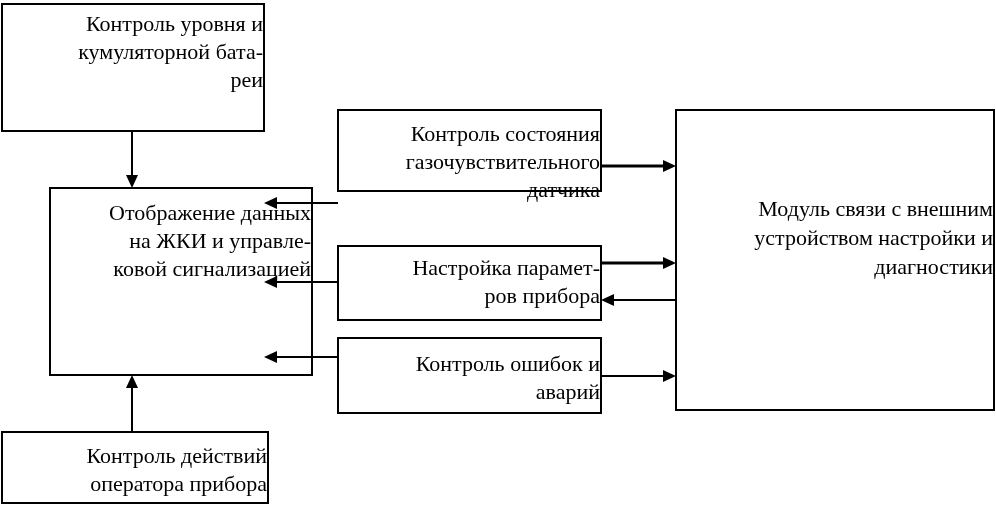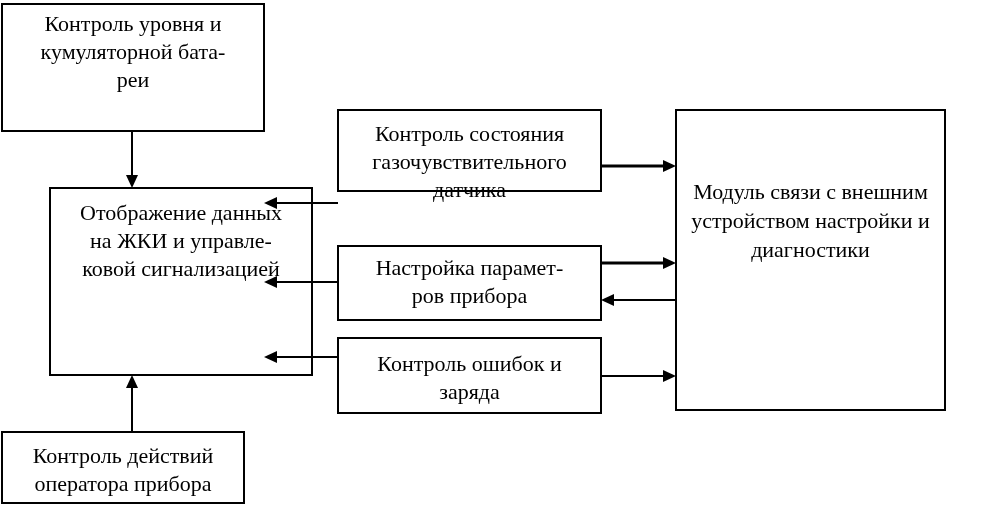--- a/index.html
+++ b/index.html
@@ -2,30 +2,30 @@
 <html><head>
   <meta charset="utf-8">
   <style>
     html, body { margin: 0; padding: 0; background: #ffffff; }
     body { width: 996px; height: 508px; position: relative; overflow: hidden; }
     .box {
       position: absolute; box-sizing: border-box;
       border: 2px solid #000; background: #fff;
       font-family: "Liberation Serif", "DejaVu Serif", serif;
       font-size: 22px; line-height: 28px; color: #000;
-      text-align: center;
+      text-align: right;
     }
     .box .ln { display: block; white-space: nowrap; }
     #b-battery  { left: 1px;   top: 3px;   width: 264px; height: 129px; padding-top: 5px; }
     #b-display  { left: 1px;   top: 187px; width: 264px; height: 189px; padding-top: 10px; margin-left: 48px; }
-    #b-operator { left: 1px;   top: 431px; width: 244px; height: 73px;  padding-top: 9px; }
+    #b-operator { left: 1px;   top: 431px; width: 268px; height: 73px;  padding-top: 9px; }
     #b-sensor   { left: 337px; top: 109px; width: 265px; height: 83px; padding-top: 9px; }
     #b-settings { left: 337px; top: 245px; width: 265px; height: 76px;  padding-top: 7px; }
     #b-errors   { left: 337px; top: 337px; width: 265px; height: 77px;  padding-top: 11px; }
-    #b-comm     { left: 675px; top: 109px; width: 271px; height: 302px; padding-top: 66px; line-height: 29px; }
+    #b-comm     { left: 675px; top: 109px; width: 320px; height: 302px; padding-top: 83px; line-height: 29px; }
     svg.arrows { position: absolute; left: 0; top: 0; }
   </style>
 </head>
 <body>
 
 <div class="box" id="b-battery">
   <span class="ln">Контроль уровня и</span>
   <span class="ln">кумуляторной бата-</span>
   <span class="ln">реи</span>
 </div>
@@ -47,21 +47,21 @@
   <span class="ln">датчика</span>
 </div>
 
 <div class="box" id="b-settings">
   <span class="ln">Настройка парамет-</span>
   <span class="ln">ров прибора</span>
 </div>
 
 <div class="box" id="b-errors">
   <span class="ln">Контроль ошибок и</span>
-  <span class="ln">заряда</span>
+  <span class="ln">аварий</span>
 </div>
 
 <div class="box" id="b-comm">
   <span class="ln">Модуль связи с внешним</span>
   <span class="ln">устройством настройки и</span>
   <span class="ln">диагностики</span>
 </div>
 
 <svg class="arrows" width="996" height="508">
 

